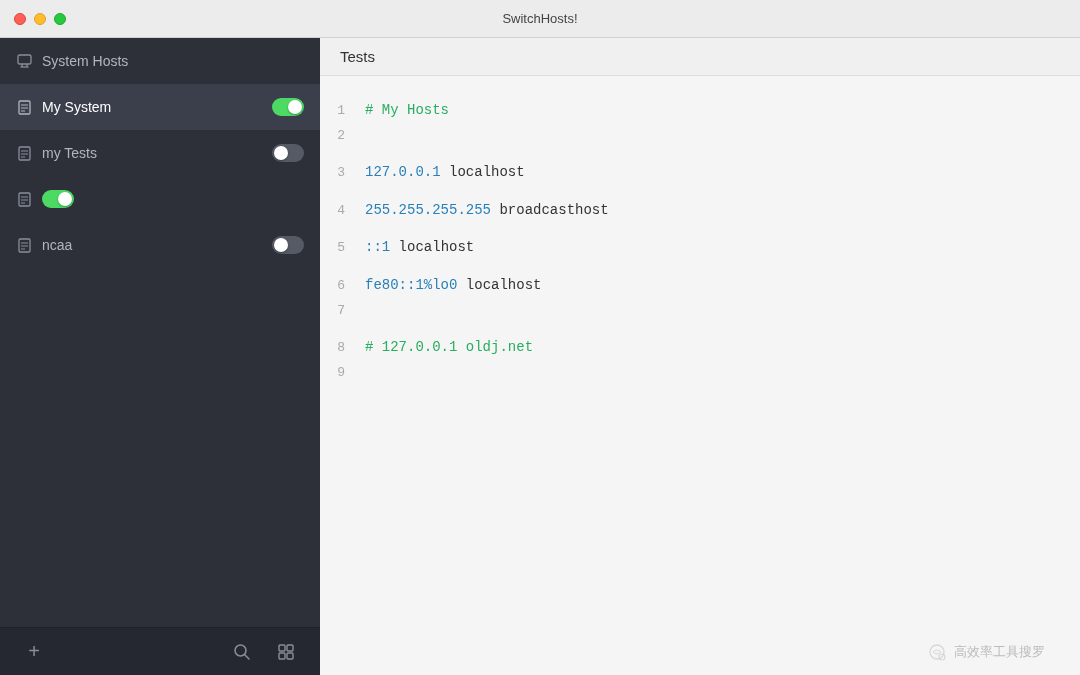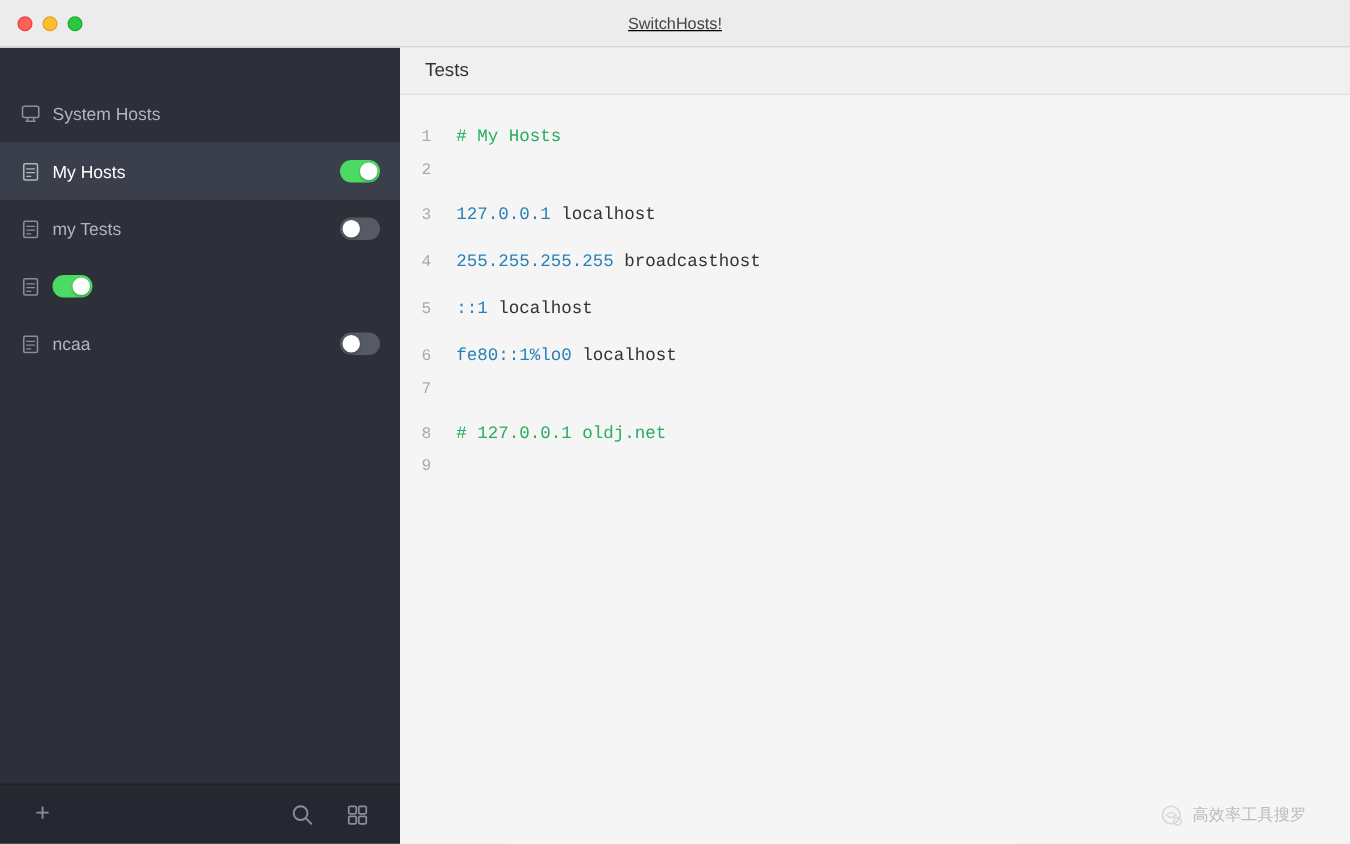--- a/index.html
+++ b/index.html
@@ -17,21 +17,20 @@
     
     .titlebar {
       height: 38px;
       background: #ececec;
       display: flex;
       align-items: center;
       justify-content: center;
       border-bottom: 1px solid #d0d0d0;
       position: relative;
       flex-shrink: 0;
-      text-decoration: underline;
     }
 
     .titlebar-title {
       font-size: 13px;
       color: #444;
       font-weight: 500;
     }
 
     .window-controls {
       position: absolute;
@@ -63,21 +62,20 @@
       width: 320px;
       background: #2d3038;
       display: flex;
       flex-direction: column;
       flex-shrink: 0;
     }
 
     .sidebar-items {
       flex: 1;
       overflow-y: auto;
-      margin-top: 30px;
     }
 
     .sidebar-item {
       display: flex;
       align-items: center;
       padding: 0 16px;
       height: 46px;
       cursor: pointer;
       color: #b0b5bf;
       font-size: 14px;
@@ -264,21 +262,21 @@
 
       <div class="sidebar-item active">
         <span class="sidebar-item-icon">
           <svg width="13" height="15" viewBox="0 0 13 15" fill="none">
             <rect x="1" y="1" width="11" height="13" rx="1.2" stroke="#b0b5bf" stroke-width="1.3" fill="none"></rect>
             <line x1="3" y1="5" x2="10" y2="5" stroke="#b0b5bf" stroke-width="1"></line>
             <line x1="3" y1="8" x2="10" y2="8" stroke="#b0b5bf" stroke-width="1"></line>
             <line x1="3" y1="11" x2="7" y2="11" stroke="#b0b5bf" stroke-width="1"></line>
           </svg>
         </span>
-        <span class="sidebar-item-label">My Hosts</span>
+        <span class="sidebar-item-label">My System</span>
         <div class="toggle on">
           <div class="toggle-knob"></div>
         </div>
       </div>
 
       <div class="sidebar-item">
         <span class="sidebar-item-icon">
           <svg width="13" height="15" viewBox="0 0 13 15" fill="none">
             <rect x="1" y="1" width="11" height="13" rx="1.2" stroke="#888e9b" stroke-width="1.3" fill="none"></rect>
             <line x1="3" y1="5" x2="10" y2="5" stroke="#888e9b" stroke-width="1"></line>

